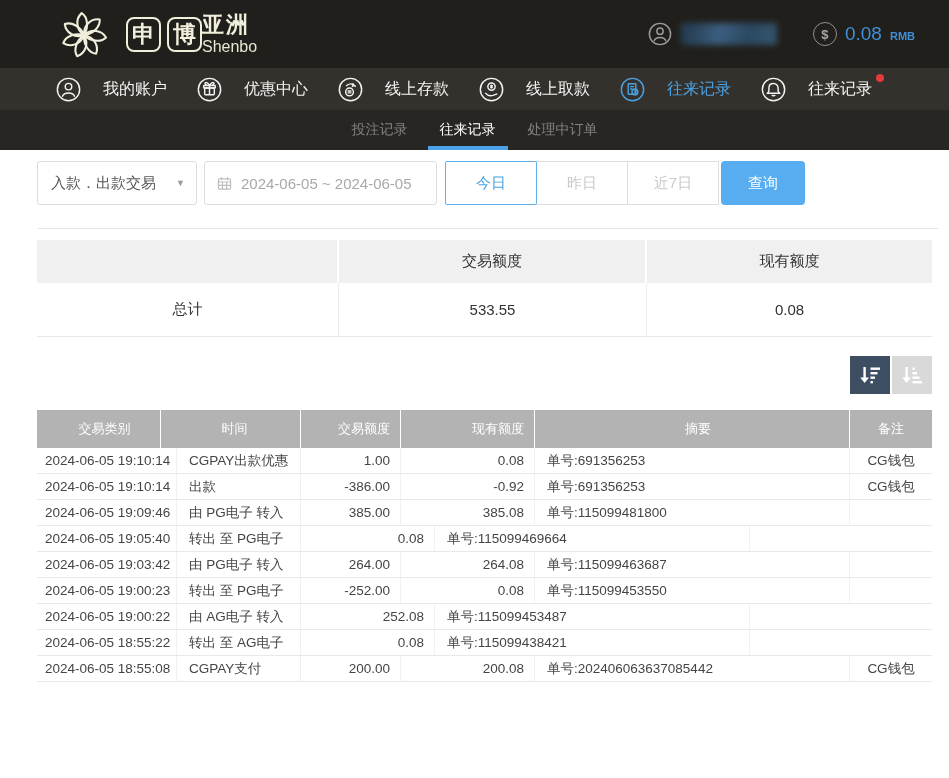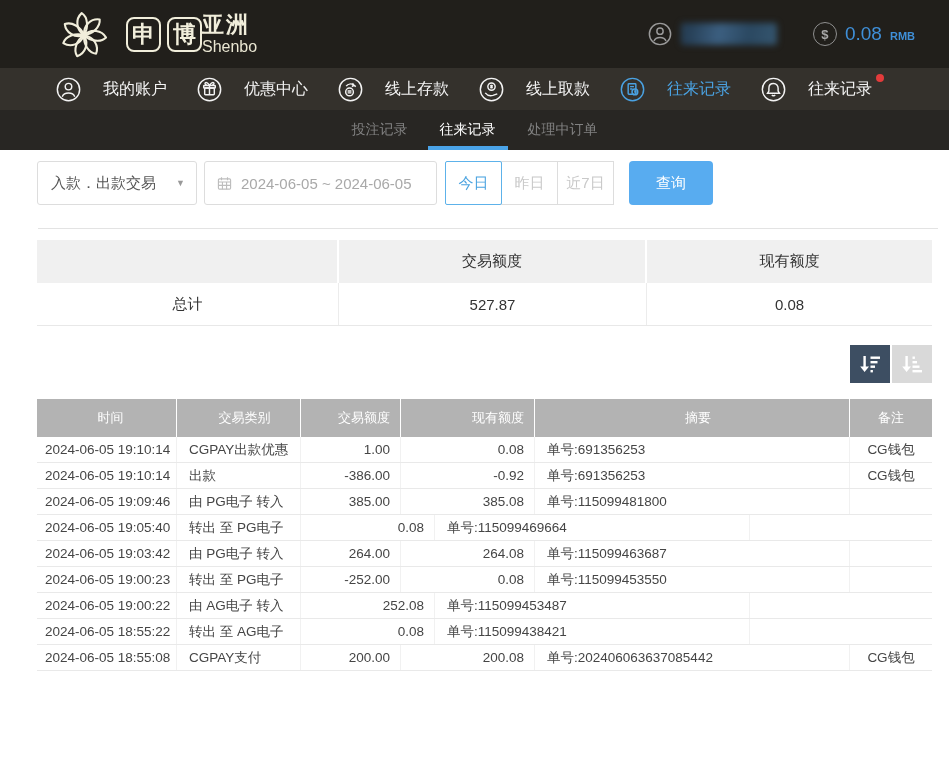--- a/index.html
+++ b/index.html
@@ -46,36 +46,36 @@
 
   
   .filters{margin:11px 0 0 37px;display:flex;height:44px}
   .select-box{width:160px;border:1px solid #ddd;border-radius:3px;background:#fff;
               display:flex;align-items:center;justify-content:space-between;
               padding:0 11px 0 13px;color:#555;font-size:15px;cursor:pointer}
   .caret{color:#999;font-size:9px}
   .date-box{width:233px;margin-left:7px;border:1px solid #ddd;border-radius:3px;background:#fff;
             display:flex;align-items:center;gap:9px;padding:0 10px 0 12px;color:#a9a9a9;font-size:15px;cursor:pointer}
   .quick{display:flex;margin-left:8px}
-  .qbtn{width:57px;border:1px solid #ddd;background:#fff;color:#c9c9c9;font-size:15px;
+  .qbtn{width:92px;border:1px solid #ddd;background:#fff;color:#c9c9c9;font-size:15px;
         display:flex;align-items:center;justify-content:center;margin-left:-1px;cursor:pointer}
   .qbtn:first-child{margin-left:0}
   .qbtn.active{border-color:#5db2ea;color:#4aa3e0;z-index:1;border-radius:2px}
-  .search-btn{width:84px;margin-left:15px;background:#58acf0;color:#fff;border:none;
+  .search-btn{width:84px;margin-left:2px;background:#58acf0;color:#fff;border:none;
               border-radius:4px;font-size:15px;cursor:pointer}
 
   .divider{margin:23px 11px 0 38px;border-top:1px solid #e3e3e3}
 
   
   .summary{margin:11px 17px 0 37px}
   .summary-header{display:flex;height:43px;background:#f0f0f0}
   .summary-header .scell{display:flex;align-items:center;justify-content:center;
                          color:#333;font-size:15px;border-right:2px solid #fff}
   .summary-header .scell:last-child{border-right:none}
-  .summary-body{display:flex;height:43px;background:#fff;border-bottom:1px solid #e8e8e8}
+  .summary-body{display:flex;height:54px;background:#fff;border-bottom:1px solid #e8e8e8}
   .summary-body .scell{display:flex;align-items:center;justify-content:center;
                        color:#333;font-size:15px;border-right:1px solid #ececec}
   .summary-body .scell:last-child{border-right:none}
   .sc1{flex:0 0 302px}.sc2{flex:0 0 308px}.sc3{flex:1}
 
   
   .sort-row{margin:19px 17px 0 0;display:flex;justify-content:flex-end;gap:2px;height:38px}
   .sort-btn{width:40px;height:38px;border:none;display:flex;align-items:center;justify-content:center;cursor:pointer}
   .sort-btn.on{background:#3d4e62}
   .sort-btn.off{background:#d9d9d9}
@@ -263,21 +263,21 @@
   <div class="divider"></div>
 
   <div class="summary">
     <div class="summary-header">
       <div class="scell sc1"></div>
       <div class="scell sc2">交易额度</div>
       <div class="scell sc3">现有额度</div>
     </div>
     <div class="summary-body">
       <div class="scell sc1">总计</div>
-      <div class="scell sc2">527.87</div>
+      <div class="scell sc2">533.55</div>
       <div class="scell sc3">0.08</div>
     </div>
   </div>
 
   <div class="sort-row">
     <button class="sort-btn on">
       <svg width="24" height="22" viewBox="0 0 24 22">
         <g fill="#fff">
           <rect x="5.4" y="3" width="2.4" height="12"></rect>
           <polygon points="2.2,13.5 11,13.5 6.6,19"></polygon>
@@ -297,22 +297,22 @@
           <rect x="12.5" y="8" width="4.5" height="2.4"></rect>
           <rect x="12.5" y="12.5" width="7" height="2.4"></rect>
           <rect x="12.5" y="17" width="9.5" height="2.4"></rect>
         </g>
       </svg>
     </button>
   </div>
 
   <div class="dtable">
     <div class="hrow">
+      <div class="hcell c2">交易类别</div>
       <div class="hcell c1">时间</div>
-      <div class="hcell c2">交易类别</div>
       <div class="hcell c3">交易额度</div>
       <div class="hcell c4">现有额度</div>
       <div class="hcell c5">摘要</div>
       <div class="hcell c6">备注</div>
     </div>
 
     <div class="drow">
       <div class="dcell c1">2024-06-05 19:10:14</div>
       <div class="dcell c2">CGPAY出款优惠</div>
       <div class="dcell c3">1.00</div>

